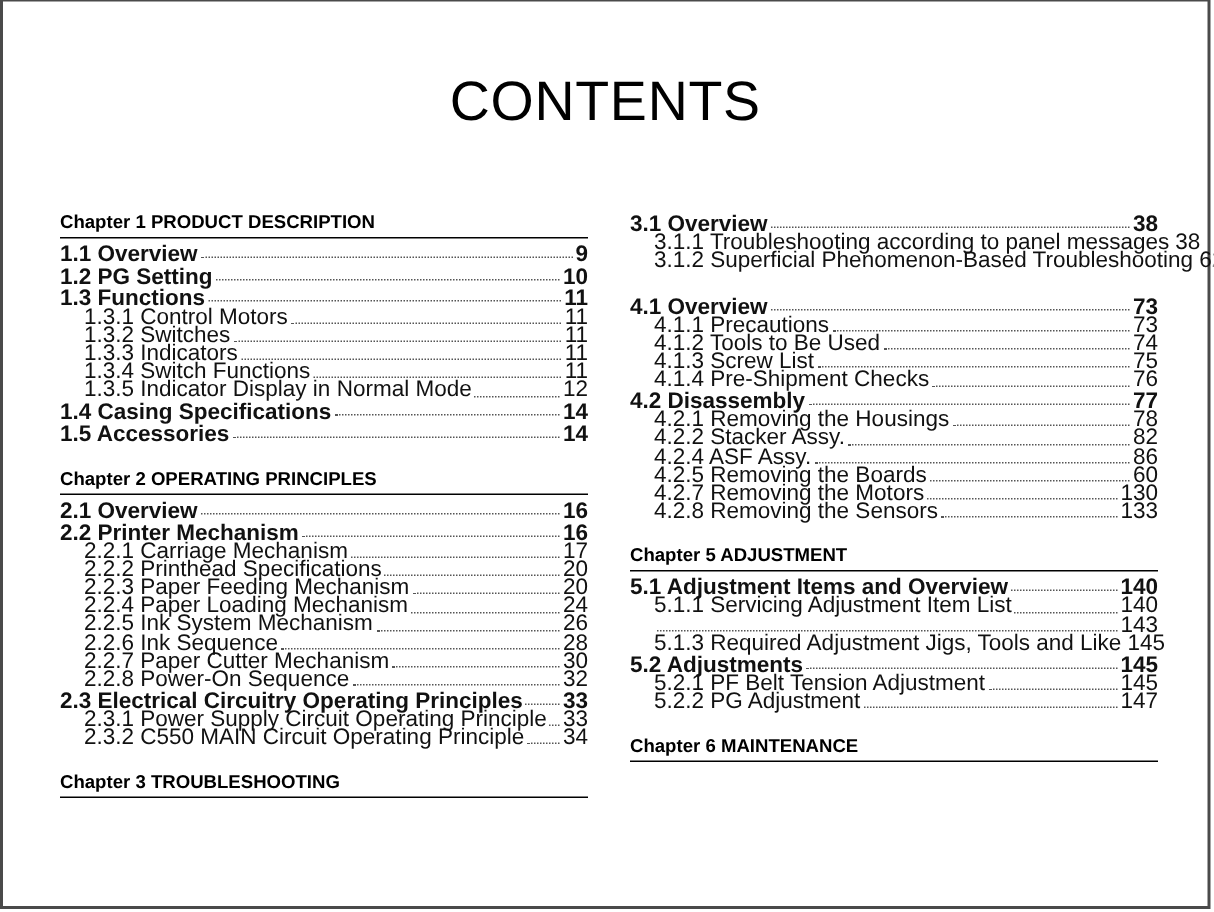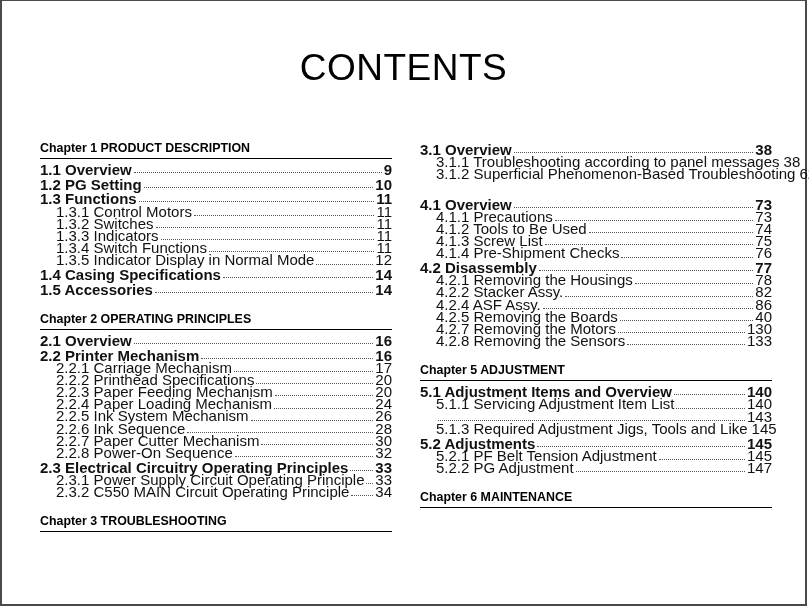--- a/index.html
+++ b/index.html
@@ -232,21 +232,21 @@
           <span class="pg">82</span>
         </div>
         <div class="entry sub">
           <span class="label">4.2.4 ASF Assy.</span>
           <span class="dots"></span>
           <span class="pg">86</span>
         </div>
         <div class="entry sub">
           <span class="label">4.2.5 Removing the Boards</span>
           <span class="dots"></span>
-          <span class="pg">40</span>
+          <span class="pg">60</span>
         </div>
         <div class="entry sub">
           <span class="label">4.2.7 Removing the Motors</span>
           <span class="dots"></span>
           <span class="pg">130</span>
         </div>
         <div class="entry sub">
           <span class="label">4.2.8 Removing the Sensors</span>
           <span class="dots"></span>
           <span class="pg">133</span>

